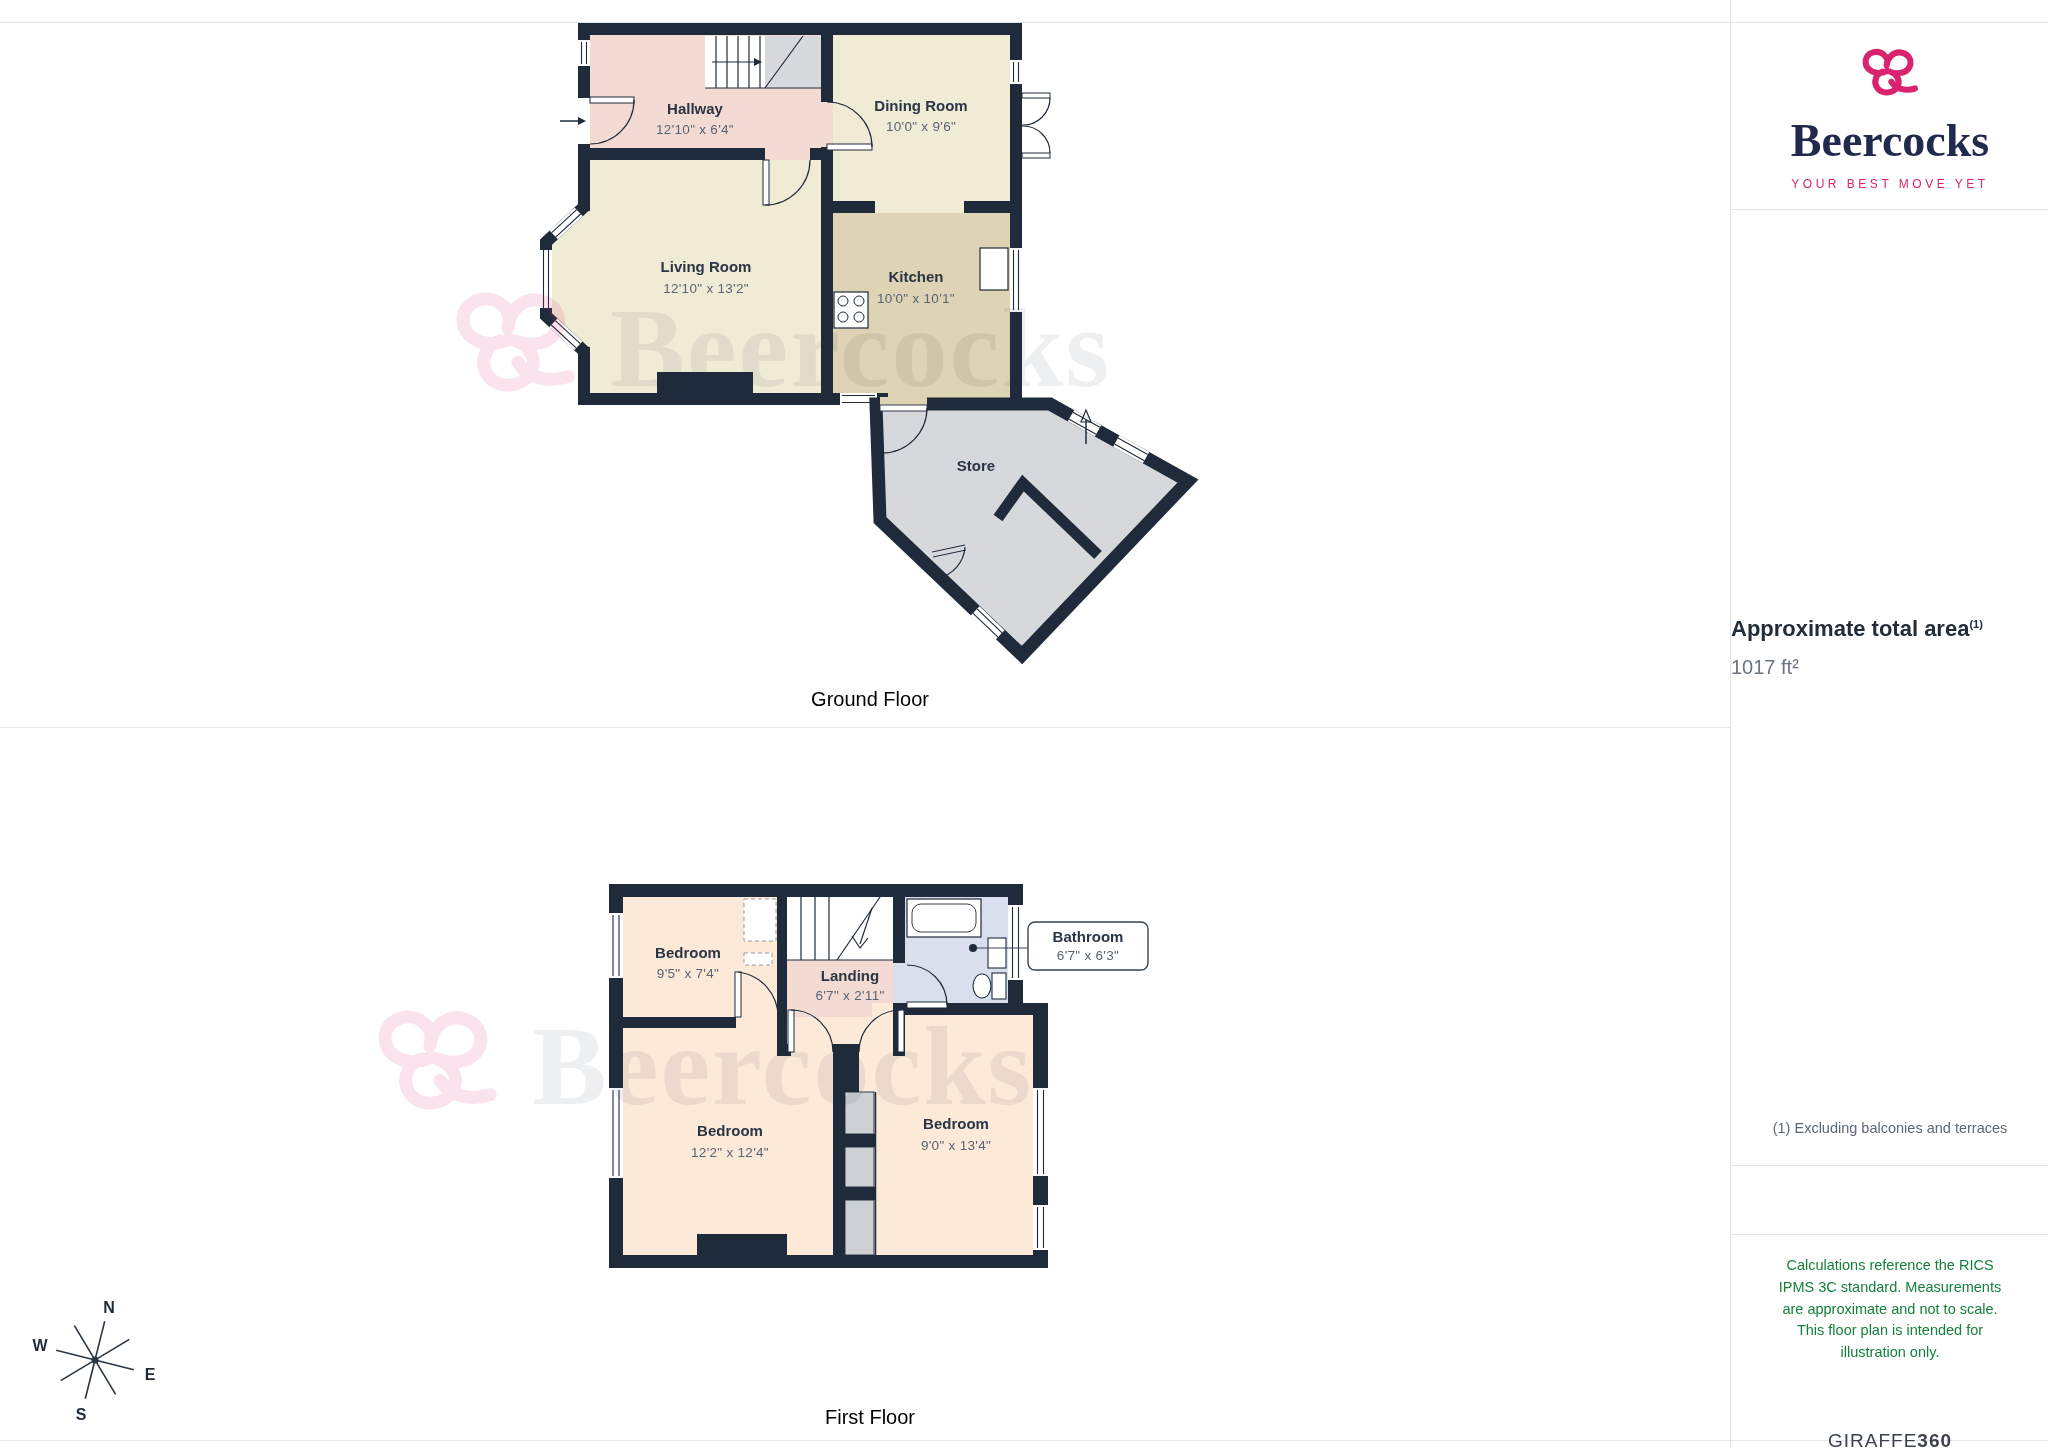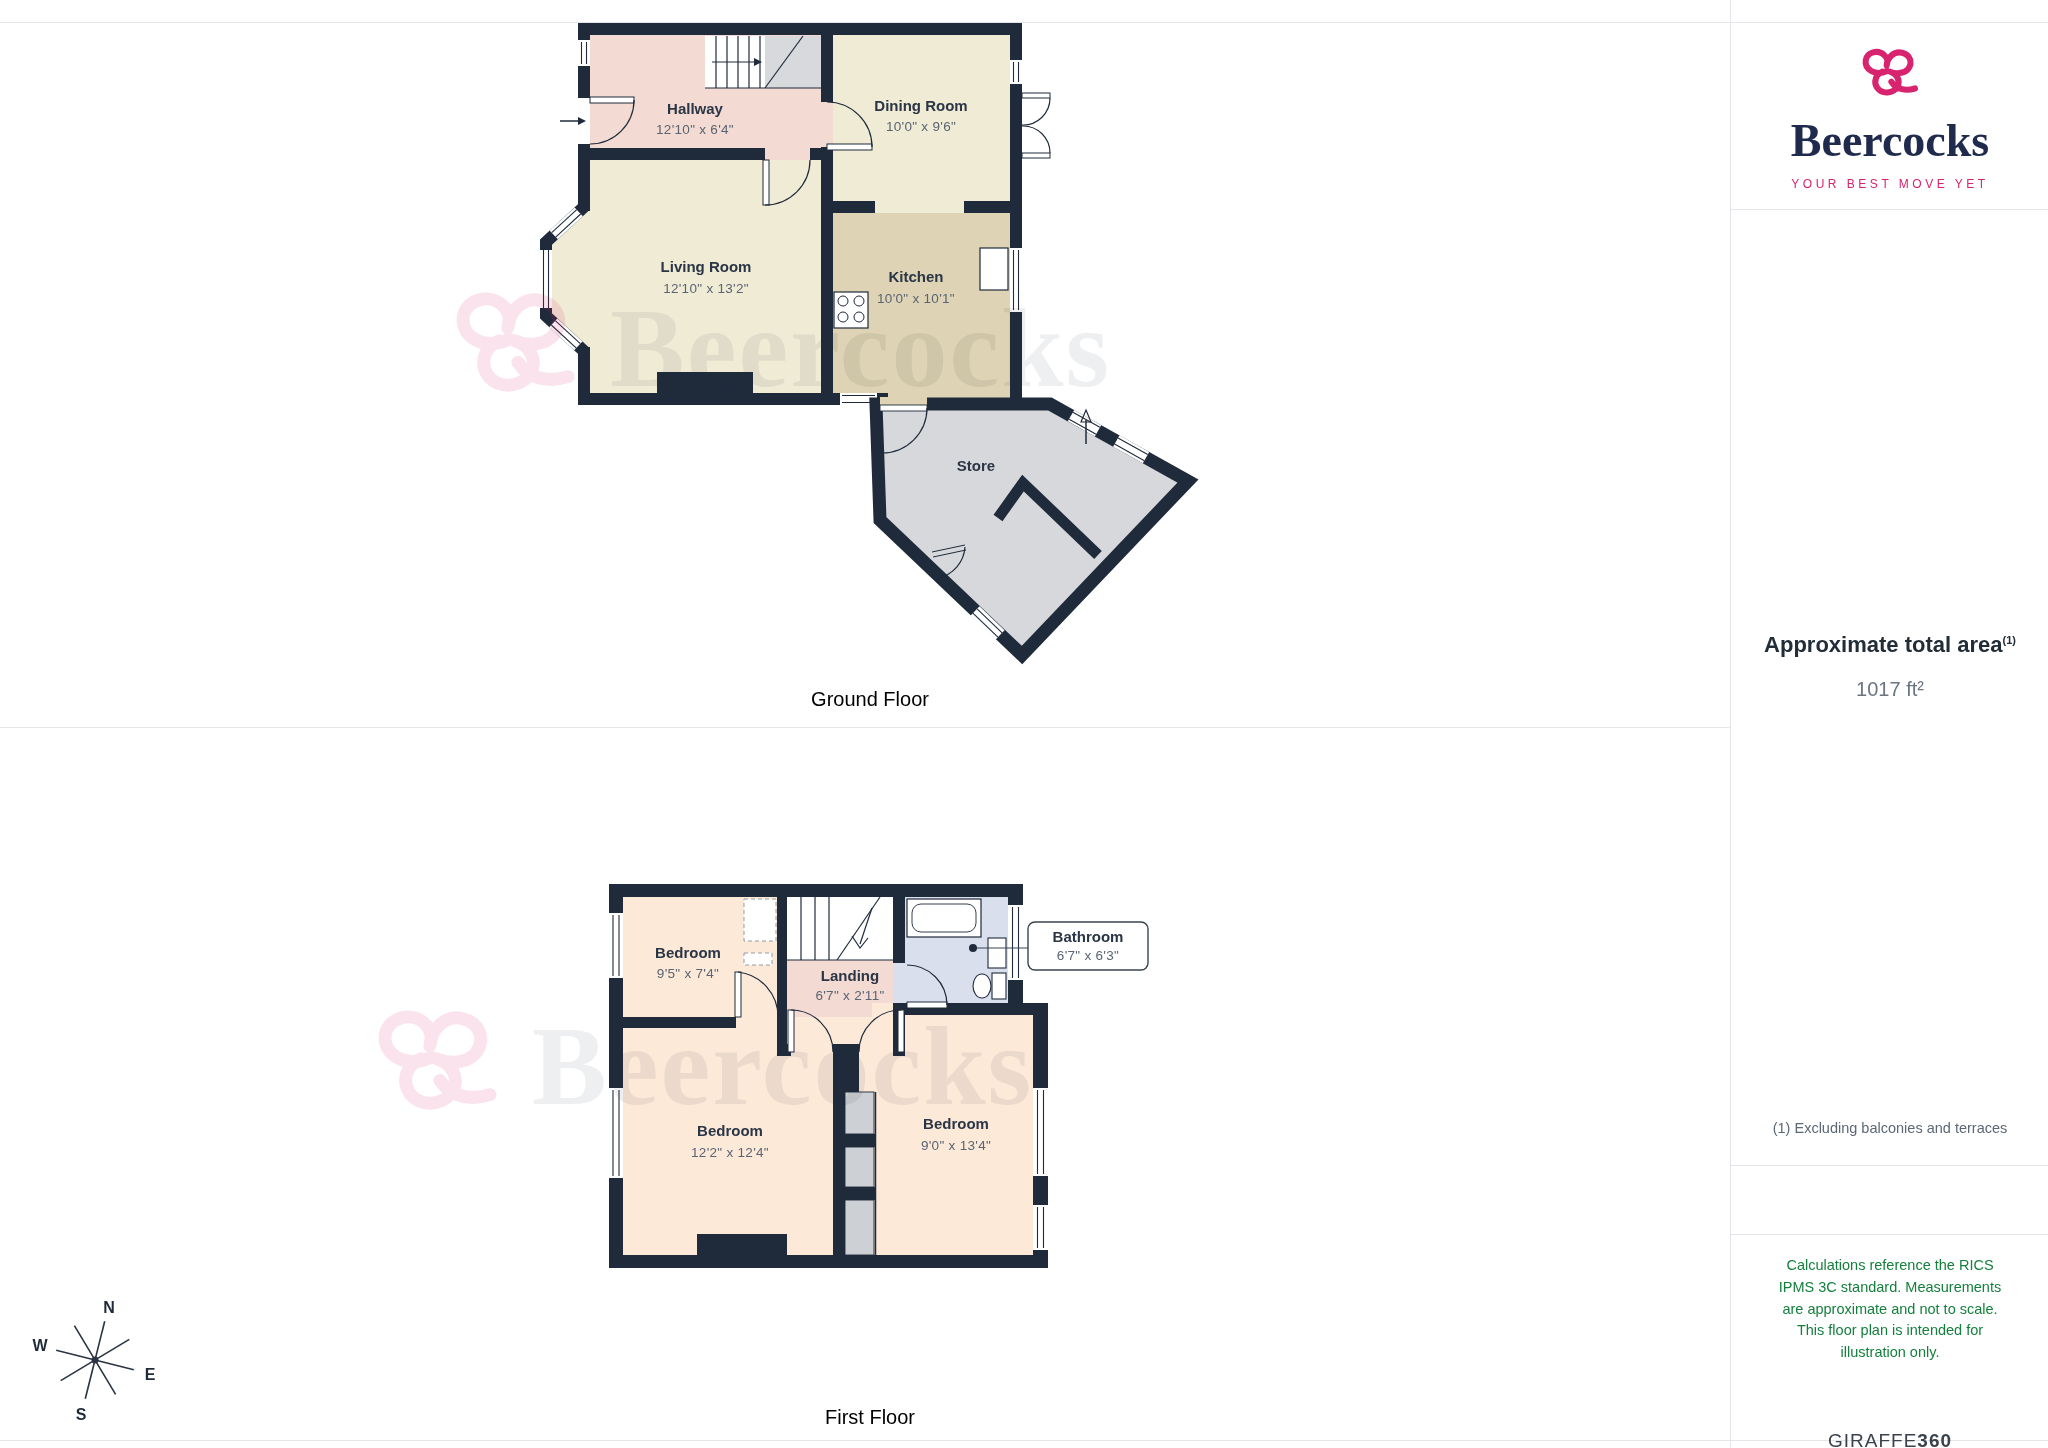--- a/index.html
+++ b/index.html
@@ -13,24 +13,24 @@
   .wm-text{font-family:"Liberation Serif",serif;font-weight:bold;font-size:112px;
            color:rgba(36,48,70,0.08);letter-spacing:2px;line-height:1;}
   svg text{font-family:"Liberation Sans",sans-serif;}
   .rname{font-weight:bold;font-size:15px;fill:#2a3545;}
   .rdims{font-size:13.5px;fill:#5a6472;letter-spacing:.3px;}
   .sidebar{position:absolute;left:1730px;top:0;width:318px;height:1448px;border-left:1px solid #e3e5e8;}
   .logo{position:absolute;top:44px;left:0;width:318px;text-align:center;}
   .logo-word{font-family:"Liberation Serif",serif;font-weight:bold;font-size:46px;
              color:#1f2a4d;letter-spacing:0px;margin-top:4px;}
   .logo-tag{font-size:12px;font-weight:normal;color:#d8236f;letter-spacing:3.5px;margin-top:10px;}
-  .area-block{position:absolute;top:632px;left:0;width:318px;text-align:center;}
+  .area-block{position:absolute;top:616px;left:0;width:318px;}
   .area-title{font-size:22px;font-weight:bold;color:#222d3a;}
   .area-title sup{font-size:11px;}
-  .area-value{font-size:20px;color:#6b7480;margin-top:20px;}
+  .area-value{font-size:20px;color:#6b7480;margin-top:14px;}
   .footnote{position:absolute;top:1120px;left:0;width:318px;text-align:center;
             font-size:14.5px;color:#5c6875;}
   .disclaimer{position:absolute;top:1255px;left:39px;width:240px;text-align:center;
               font-size:14.5px;color:#15803d;line-height:1.5;}
   .credit{position:absolute;top:1382px;left:0;width:318px;text-align:center;
           font-size:19px;color:#39424d;letter-spacing:1px;margin-top:48px;}
   .credit b{font-weight:bold;}
   .callout-title{font-weight:bold;font-size:15px;fill:#2a3545;}
 </style>
 </head>

